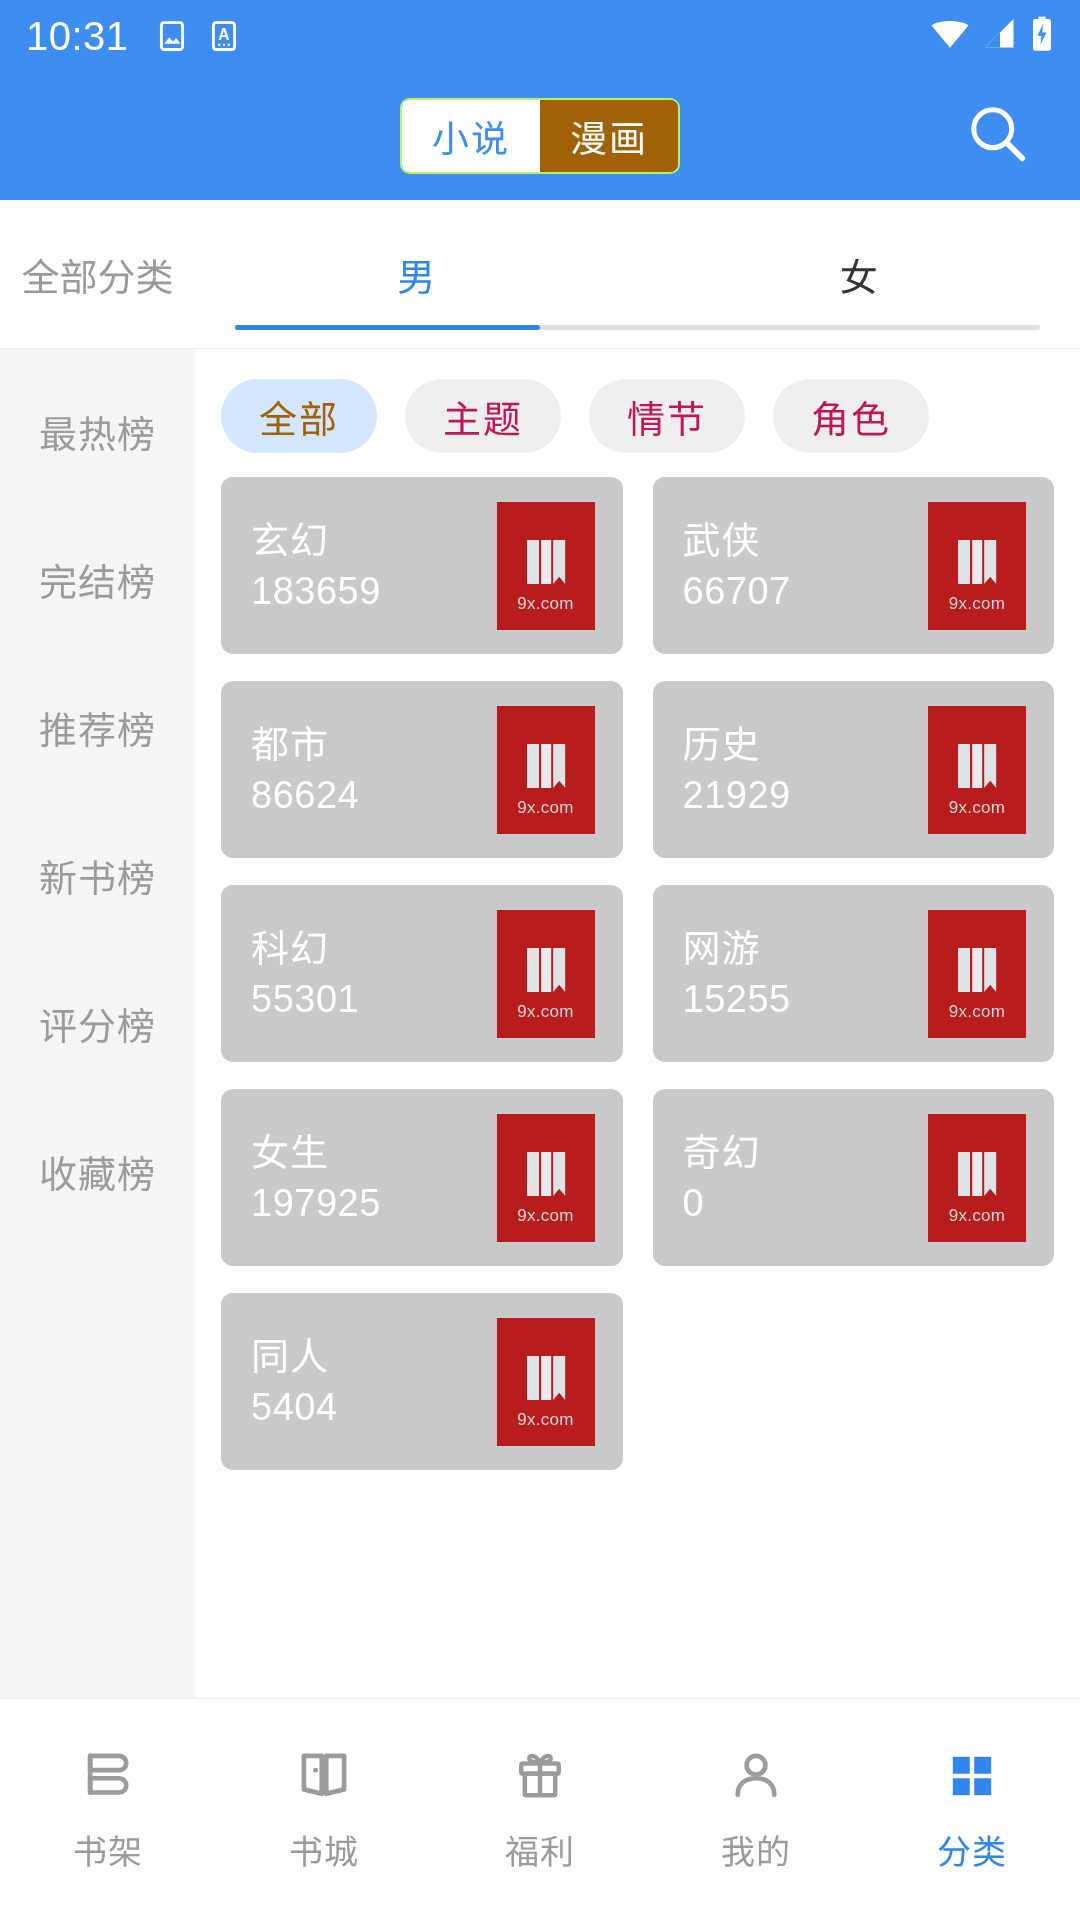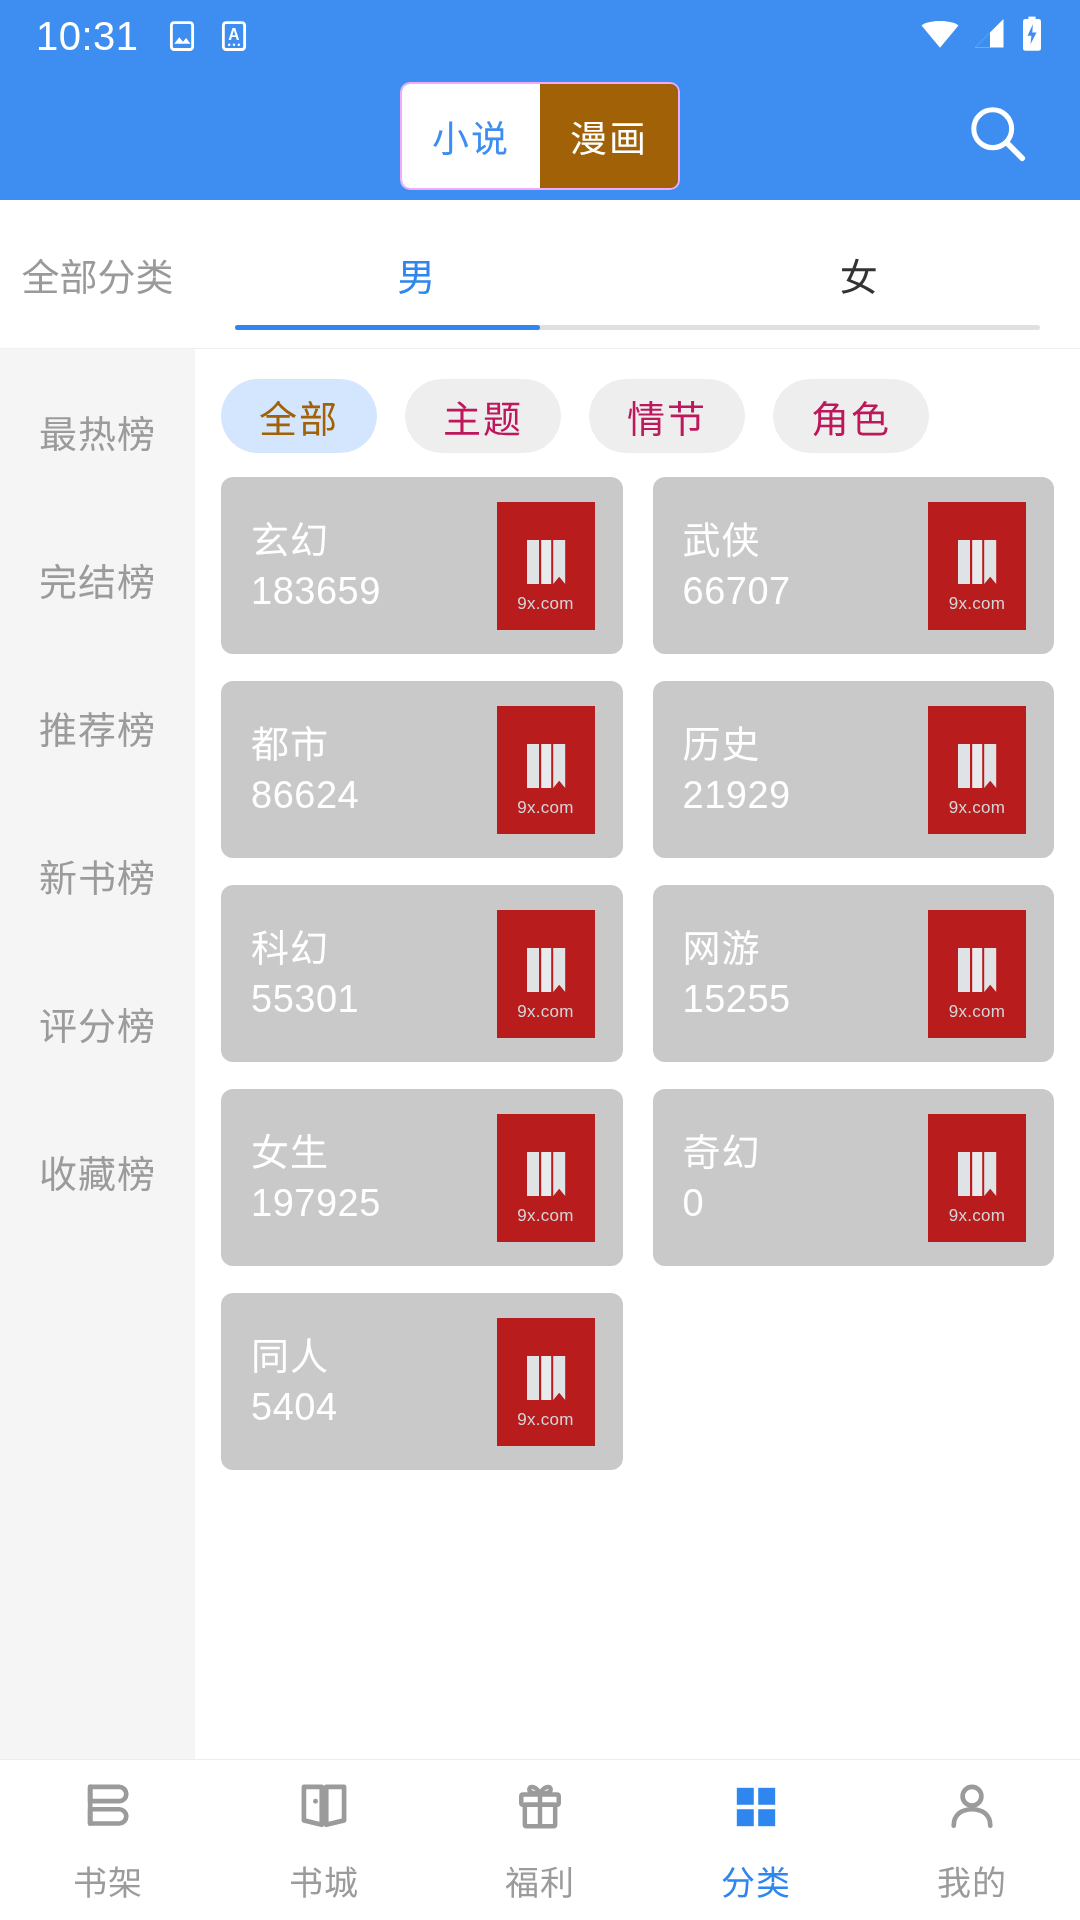--- a/index.html
+++ b/index.html
@@ -8,36 +8,36 @@
   body {
     font-family:"Liberation Sans","DejaVu Sans",sans-serif;
     background:#ffffff;
     -webkit-font-smoothing:antialiased;
   }
   #app { width:1080px; height:1920px; position:relative; display:flex; flex-direction:column; background:#fff; }
 
   
   .statusbar {
     height:72px; background:#3d8ef0; color:#fff;
-    display:flex; align-items:center; padding:0 36px; flex:0 0 auto;
+    display:flex; align-items:center; padding:0 26px; flex:0 0 auto;
   }
   .sb-clock { font-size:40px; font-weight:400; letter-spacing:0.5px; line-height:1; }
   .sb-left-icons { display:flex; align-items:center; gap:18px; margin-left:26px; }
   .sb-ico { width:34px; height:34px; display:block; }
   .sb-spacer { flex:1; }
   .sb-right-icons { display:flex; align-items:center; gap:12px; }
 
   
   .header {
     height:128px; background:#3d8ef0; position:relative;
     display:flex; align-items:center; justify-content:center; flex:0 0 auto;
   }
   .segmented {
-    display:flex; border:2px solid #f0abfc; border-radius:10px; overflow:hidden;
-    height:108px; width:280px;
+    display:flex; border:2px solid #bef264; border-radius:10px; overflow:hidden;
+    height:76px; width:280px;
   }
   .seg {
     flex:1; display:flex; align-items:center; justify-content:center;
     font-size:37px; letter-spacing:2px; cursor:pointer; user-select:none;
   }
   .seg.active { background:#ffffff; color:#3d8ef0; }
   .seg.inactive { background:#a16207; color:#ffffff; }
   .search-btn {
     position:absolute; right:44px; top:50%; transform:translateY(-50%);
     width:76px; height:76px; display:flex; align-items:center; justify-content:center;
@@ -105,21 +105,21 @@
     display:flex; align-items:center; justify-content:center; flex-direction:column;
   }
   .thumb svg { display:block; margin-top:-6px; }
   .thumb-wm {
     font-size:17px; color:#d3d6d9; letter-spacing:0.3px;
     position:absolute; bottom:16px; left:0; right:0; text-align:center;
   }
 
   
   .bottomnav {
-    height:161px; flex:0 0 auto; background:#ffffff; border-top:1px solid #ededed;
+    height:222px; flex:0 0 auto; background:#ffffff; border-top:1px solid #ededed;
     display:flex; align-items:center;
   }
   .nav-item {
     flex:1; display:flex; flex-direction:column; align-items:center; justify-content:center; gap:18px;
   }
   .nav-ico { height:62px; display:flex; align-items:center; justify-content:center; }
   .nav-label { font-size:34px; color:#9b9b9b; letter-spacing:1px; }
   .nav-item.active .nav-label { color:#2f86ef; }
 </style>
 </head>
@@ -377,36 +377,36 @@
             <path d="M13 7 C11.4 3.6 8.2 3.2 8.2 5.2 C8.2 6.6 10.6 7 13 7 z" fill="none" stroke="#9b9b9b" stroke-width="2"></path>
             <path d="M13 7 C14.6 3.6 17.8 3.2 17.8 5.2 C17.8 6.6 15.4 7 13 7 z" fill="none" stroke="#9b9b9b" stroke-width="2"></path>
             <rect x="4.6" y="7.4" width="16.8" height="4.6" rx="0.8" fill="none" stroke="#9b9b9b" stroke-width="2"></rect>
             <rect x="6.2" y="12" width="13.6" height="9.6" rx="0.8" fill="none" stroke="#9b9b9b" stroke-width="2"></rect>
             <line x1="13" y1="7.4" x2="13" y2="21.6" stroke="#9b9b9b" stroke-width="2"></line>
           </svg>
       </span>
       <span class="nav-label">福利</span>
     </div>
 
+    <div class="nav-item">
+      <span class="nav-ico">
+        <svg width="58" height="58" viewBox="0 0 26 26">
+            <circle cx="13" cy="8.2" r="4.2" fill="none" stroke="#9b9b9b" stroke-width="2.1"></circle>
+            <path d="M4.8 21.4 C4.8 16.4 8.4 14 13 14 C17.6 14 21.2 16.4 21.2 21.4" fill="none" stroke="#9b9b9b" stroke-width="2.1" stroke-linecap="round"></path>
+          </svg>
+      </span>
+      <span class="nav-label">我的</span>
+    </div>
+
     <div class="nav-item active">
       <span class="nav-ico">
         <svg width="58" height="58" viewBox="0 0 26 26">
             <rect x="4.4" y="4.4" width="7.6" height="7.6" fill="#2f86ef"></rect>
             <rect x="14" y="4.4" width="7.6" height="7.6" fill="#2f86ef"></rect>
             <rect x="4.4" y="14" width="7.6" height="7.6" fill="#2f86ef"></rect>
             <rect x="14" y="14" width="7.6" height="7.6" fill="#2f86ef"></rect>
           </svg>
       </span>
       <span class="nav-label">分类</span>
     </div>
 
-    <div class="nav-item">
-      <span class="nav-ico">
-        <svg width="58" height="58" viewBox="0 0 26 26">
-            <circle cx="13" cy="8.2" r="4.2" fill="none" stroke="#9b9b9b" stroke-width="2.1"></circle>
-            <path d="M4.8 21.4 C4.8 16.4 8.4 14 13 14 C17.6 14 21.2 16.4 21.2 21.4" fill="none" stroke="#9b9b9b" stroke-width="2.1" stroke-linecap="round"></path>
-          </svg>
-      </span>
-      <span class="nav-label">我的</span>
-    </div>
-
   </div>
 </div>
 
 </body></html>

